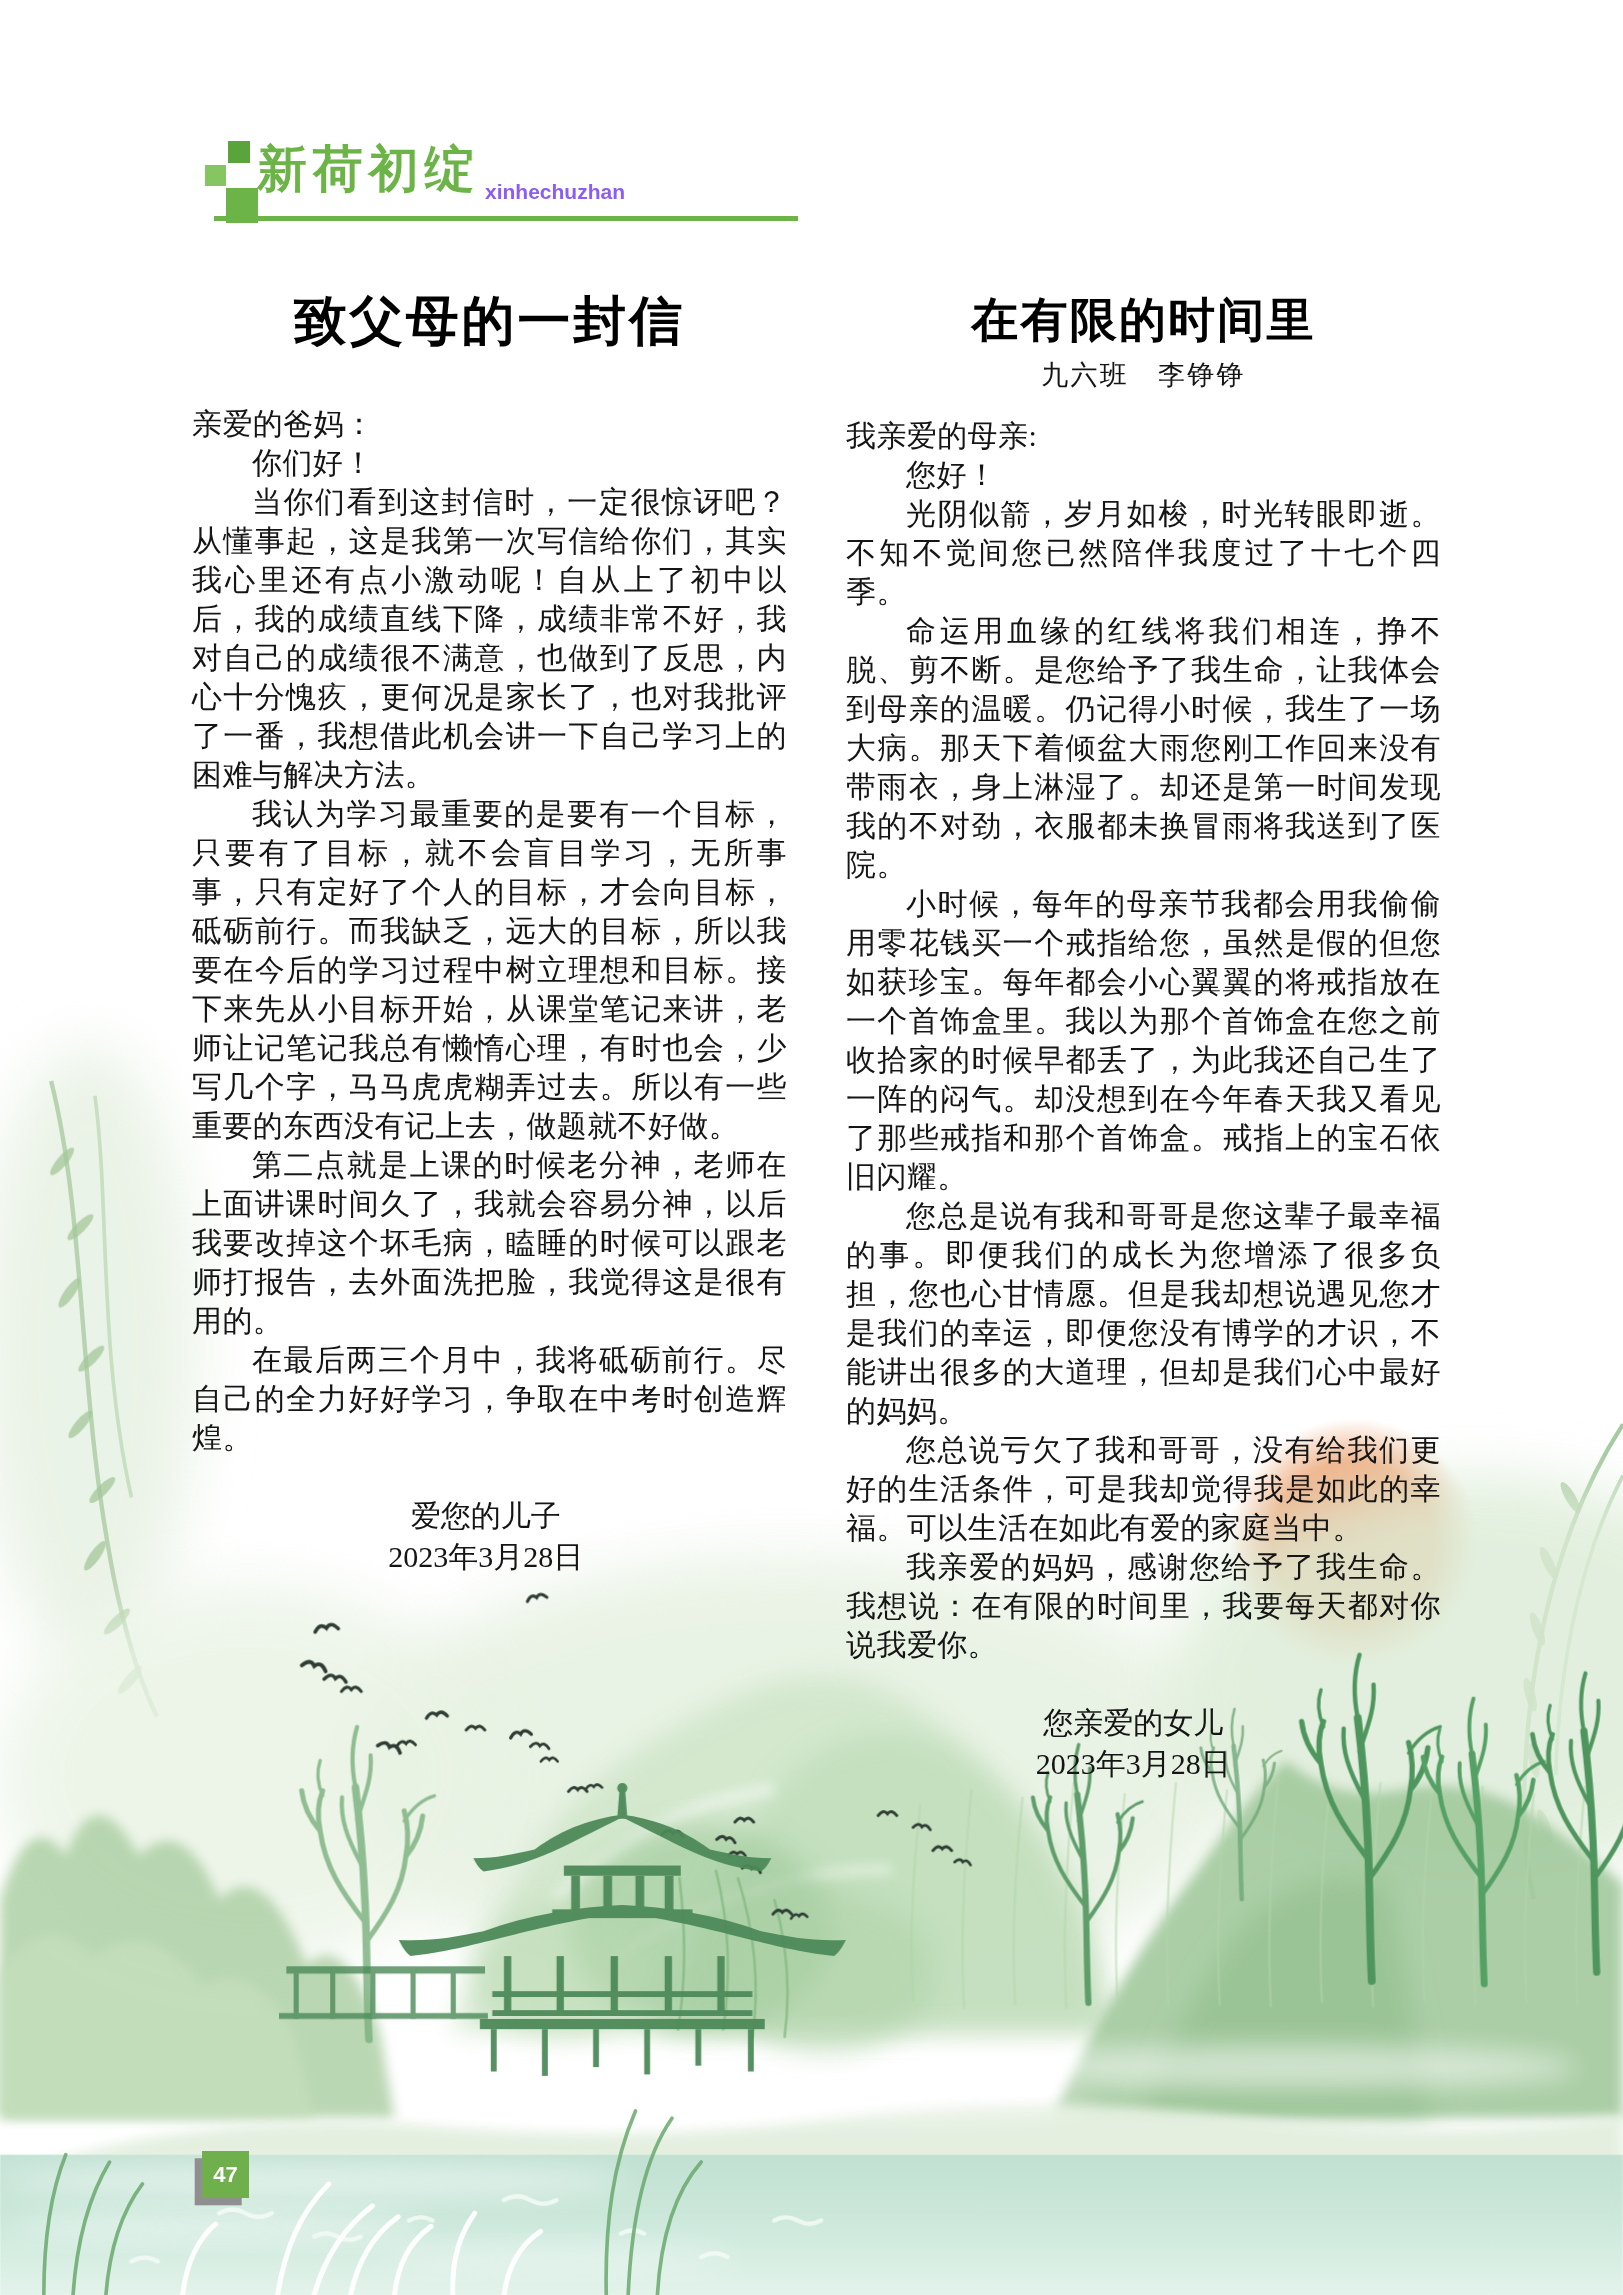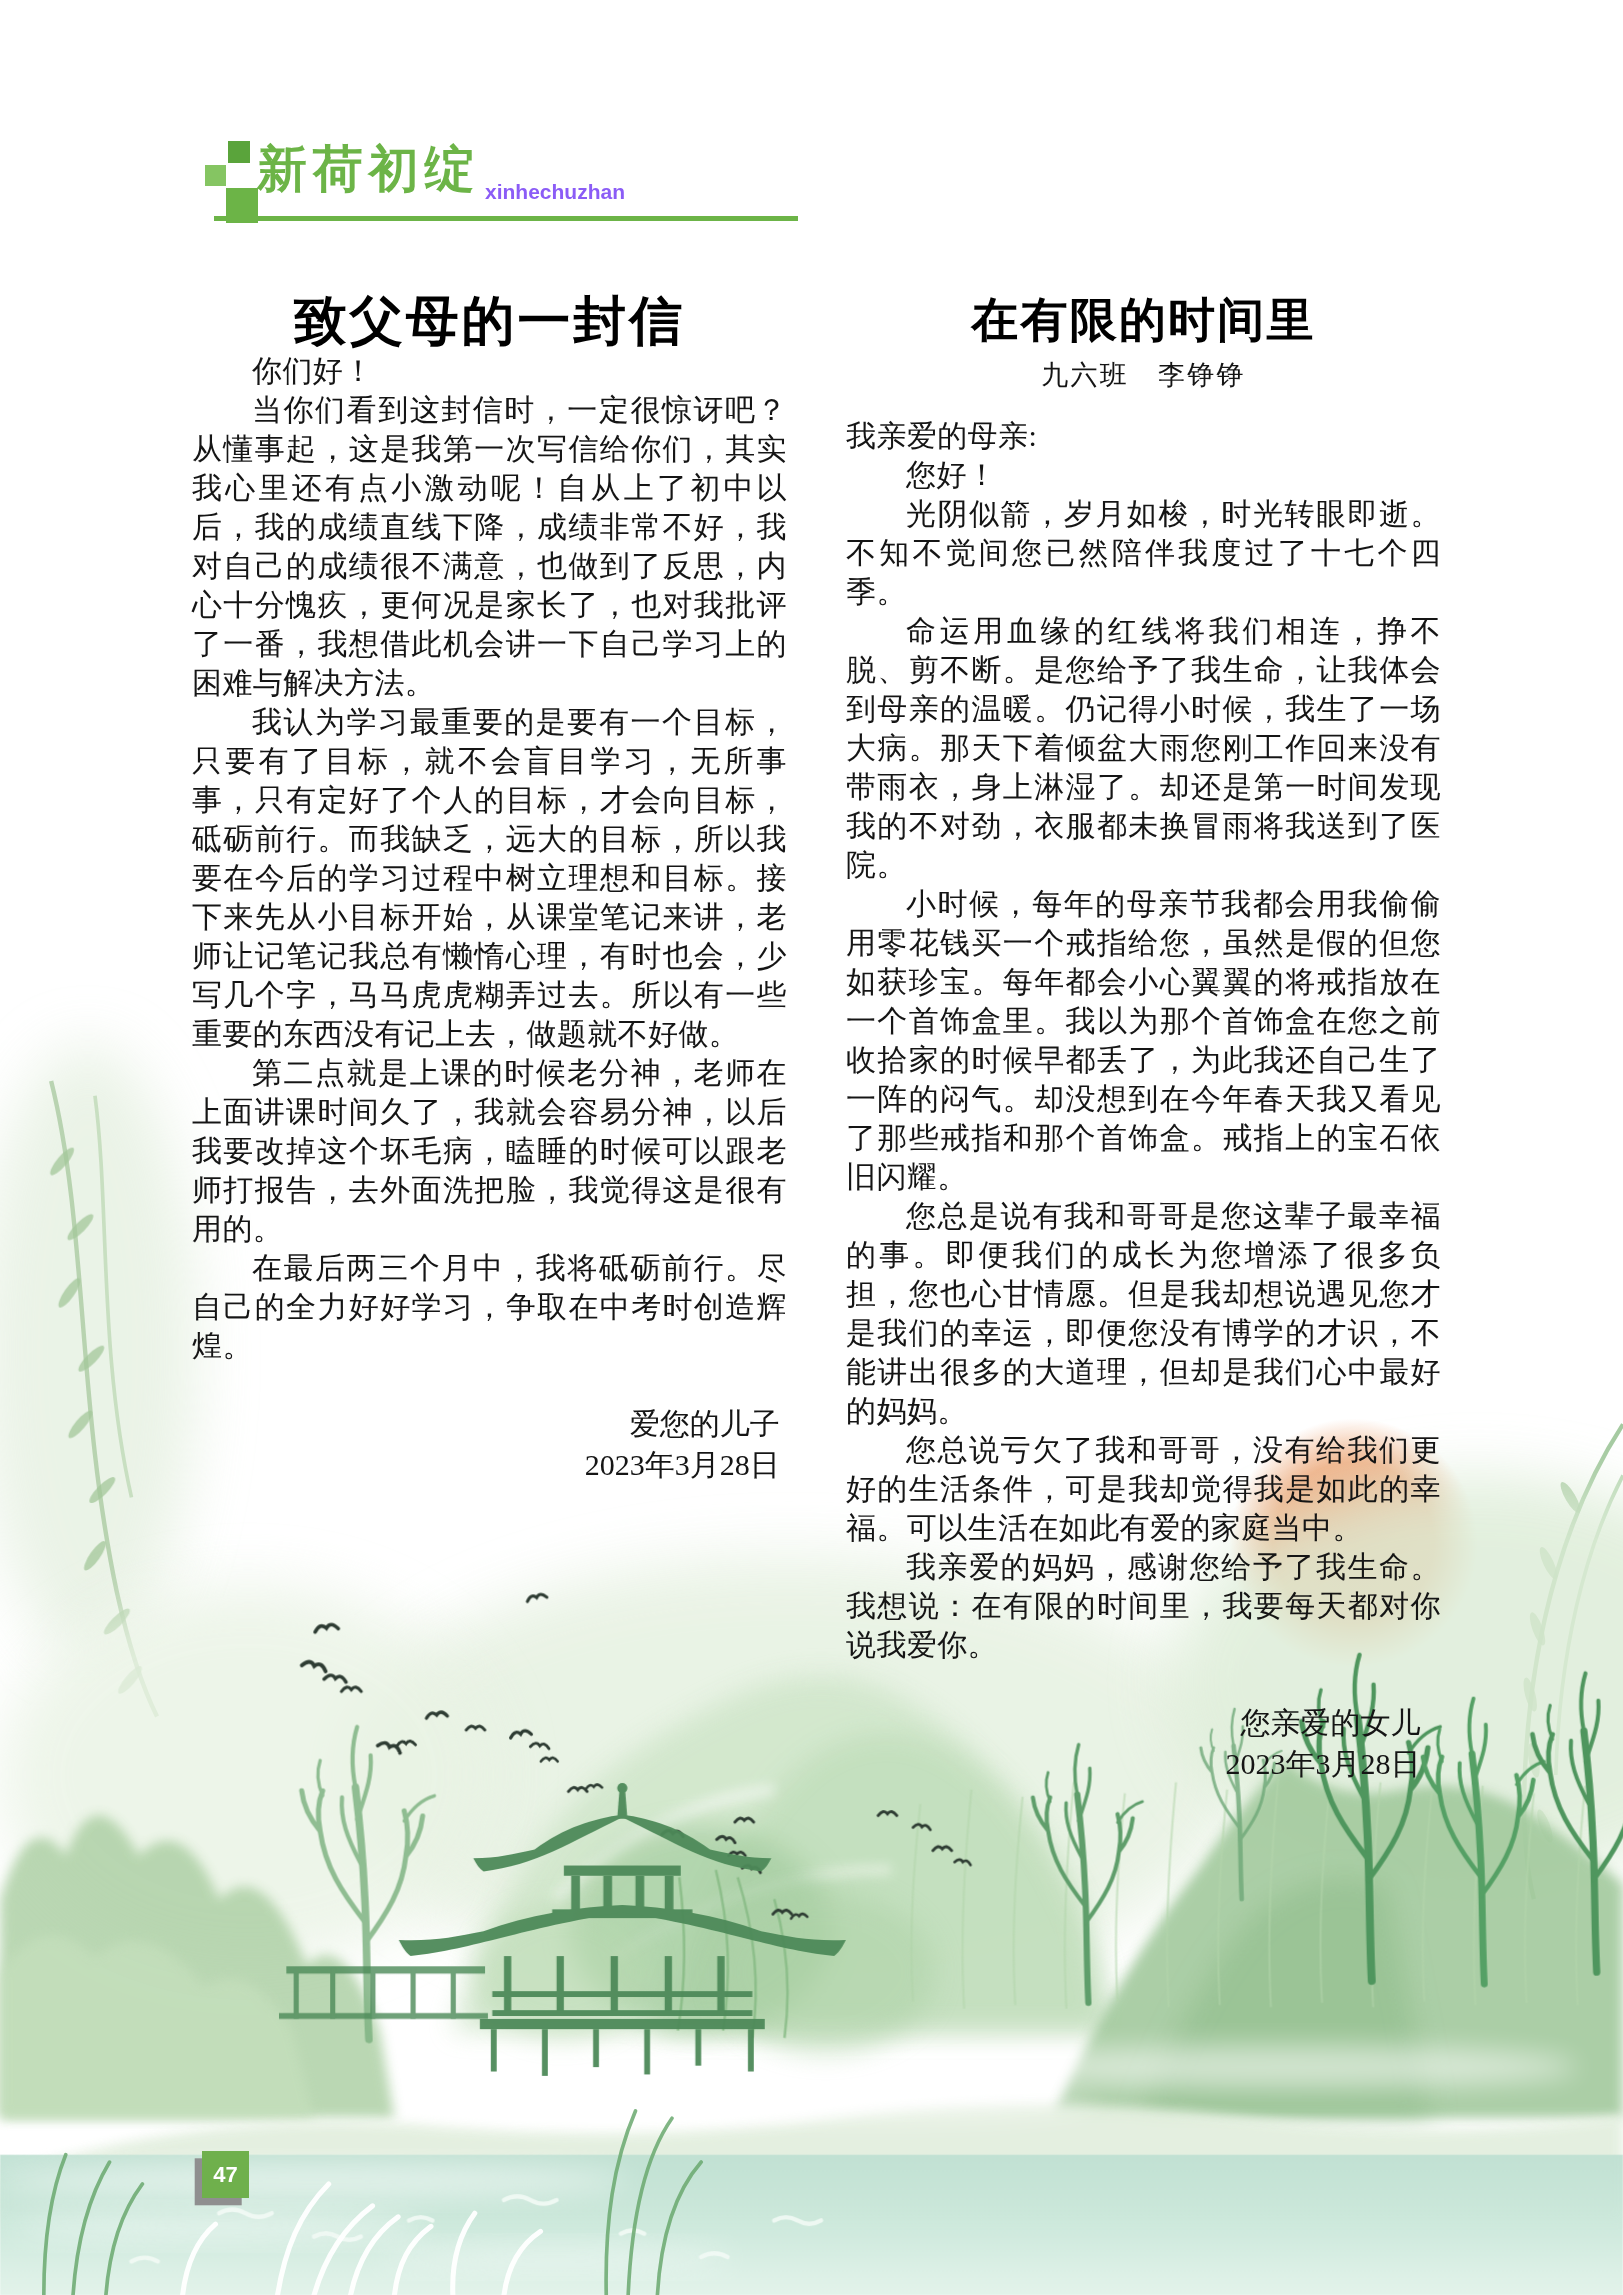--- a/index.html
+++ b/index.html
@@ -26,21 +26,21 @@
   .col-left .title{font-size:53px;line-height:60px;letter-spacing:2.9px;}
   .col-right .title{font-size:47px;line-height:63px;letter-spacing:2.2px;}
   .byline{text-align:center;font-size:27px;line-height:32px;letter-spacing:2.2px;}
   .col-left .byline{margin-top:19px;}
   .col-right .byline{margin-top:7px;}
   .salutation,.col p{font-size:30px;line-height:39px;margin:0;text-align:justify;
         text-justify:inter-character;word-break:break-all;letter-spacing:0.4px;}
   .col-left .salutation{margin-top:53px;}
   .col-right .salutation{margin-top:25px;}
   .col p{text-indent:60px;}
-  .signoff{margin-top:38px;text-align:right;font-size:30px;line-height:41px;padding-right:7.3px;}
+  .signoff{margin-top:38px;text-align:center;font-size:30px;line-height:41px;padding-right:7.3px;}
   .signoff.date{margin-top:0;}
   .col-right .signoff{padding-right:20.5px;}
 
   
   .page-number{position:absolute;left:202px;top:2151px;width:47px;height:47px;background:#6fb04c;
         color:#ffffff;font-family:"Liberation Sans",sans-serif;font-weight:700;font-size:22px;
         display:flex;align-items:center;justify-content:center;box-shadow:-7.3px 7.3px 0 #8f8f8f;z-index:3;}
 </style>
 </head>
 <body>
@@ -262,20 +262,21 @@
     <i class="sq sq1"></i>
     <i class="sq sq2"></i>
     <i class="sq sq3"></i>
     <div class="logo-text">新荷初绽</div>
     <div class="logo-pinyin">xinhechuzhan</div>
     <div class="logo-underline"></div>
   </header>
 
   <section class="col col-left">
     <h1 class="title">致父母的一封信</h1>
+    <div class="salutation">亲爱的爸妈：</div>
     <p>你们好！</p>
     <p>当你们看到这封信时，一定很惊讶吧？从懂事起，这是我第一次写信给你们，其实我心里还有点小激动呢！自从上了初中以后，我的成绩直线下降，成绩非常不好，我对自己的成绩很不满意，也做到了反思，内心十分愧疚，更何况是家长了，也对我批评了一番，我想借此机会讲一下自己学习上的困难与解决方法。</p>
     <p>我认为学习最重要的是要有一个目标，只要有了目标，就不会盲目学习，无所事事，只有定好了个人的目标，才会向目标，砥砺前行。而我缺乏，远大的目标，所以我要在今后的学习过程中树立理想和目标。接下来先从小目标开始，从课堂笔记来讲，老师让记笔记我总有懒惰心理，有时也会，少写几个字，马马虎虎糊弄过去。所以有一些重要的东西没有记上去，做题就不好做。</p>
     <p>第二点就是上课的时候老分神，老师在上面讲课时间久了，我就会容易分神，以后我要改掉这个坏毛病，瞌睡的时候可以跟老师打报告，去外面洗把脸，我觉得这是很有用的。</p>
     <p>在最后两三个月中，我将砥砺前行。尽自己的全力好好学习，争取在中考时创造辉煌。</p>
     <div class="signoff">爱您的儿子</div>
     <div class="signoff date">2023年3月28日</div>
   </section>
 
   <section class="col col-right">

